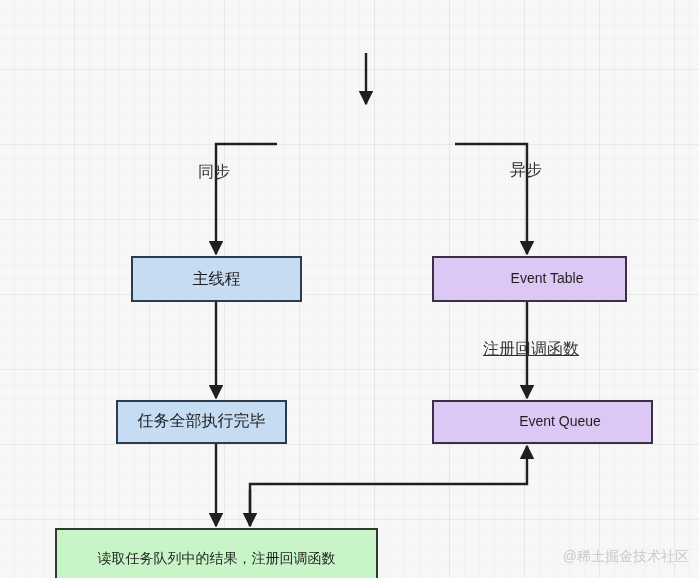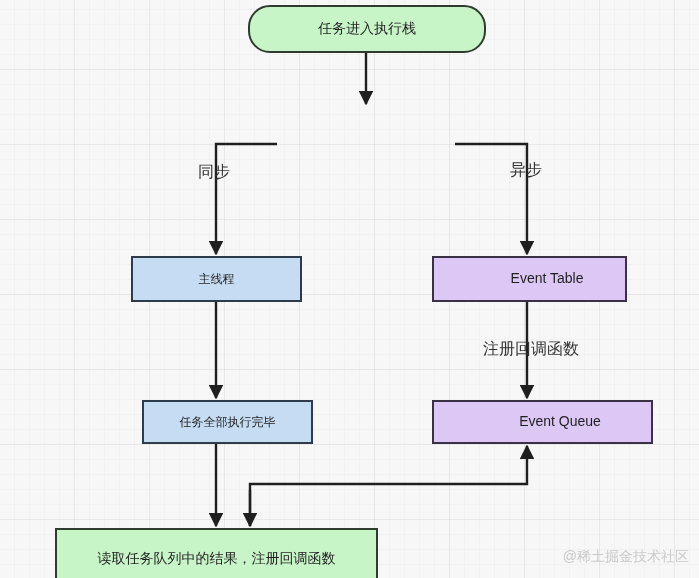--- a/index.html
+++ b/index.html
@@ -42,21 +42,21 @@
   }
   .node-start {
     border: 2px solid #2e3b2e;
     border-radius: 22px;
     background: #c8f5c8;
     font-size: 14px;
   }
   .node-process-blue {
     border: 2px solid #2d3b4d;
     background: #c5dcf2;
-    font-size: 12px;
+    font-size: 16px;
   }
   .node-process-purple {
     border: 2px solid #3a3147;
     background: #ddc8f5;
     font-size: 14px;
     padding-left: 35px;
   }
   .node-end {
     border: 2px solid #2e3b2e;
     background: #c8f5c8;
@@ -122,40 +122,37 @@
 
       <path d="M 527 302 L 527 398" marker-end="url(#arrow)"></path>
 
       <path d="M 216 444 L 216 526" marker-end="url(#arrow)"></path>
 
       <path d="M 250 526 L 250 484 L 527 484 L 527 446" marker-end="url(#arrow)"></path>
       <path d="M 250 490 L 250 526" marker-end="url(#arrow)"></path>
     </g>
   </svg>
 
-  <div class="node node-start" style="left:248px; top:5px; width:238px; height:48px;">
-    <span>任务进入执行栈</span>
-  </div>
 
 
   <div class="edge-label" style="left:198px; top:162px;">同步</div>
 
   <div class="edge-label" style="left:510px; top:160px;">异步</div>
 
   <div class="node node-process-blue" style="left:131px; top:256px; width:171px; height:46px;">
     <span>主线程</span>
   </div>
 
   <div class="node node-process-purple" style="left:432px; top:256px; width:195px; height:46px;">
     <span>Event Table</span>
   </div>
 
-  <div class="edge-label" style="left:483px; top:339px;">注册回调函数</div>
+  <div class="edge-label" style="left:483px; top:339px;text-decoration:underline;">注册回调函数</div>
 
-  <div class="node node-process-blue" style="left:142px; top:400px; width:171px; height:44px;">
+  <div class="node node-process-blue" style="left:116px; top:400px; width:171px; height:44px;font-family:Liberation Mono, monospace;">
     <span>任务全部执行完毕</span>
   </div>
 
   <div class="node node-process-purple" style="left:432px; top:400px; width:221px; height:44px;">
     <span>Event Queue</span>
   </div>
 
   <div class="node node-end" style="left:55px; top:528px; width:323px; height:62px;">
     <span>读取任务队列中的结果，注册回调函数</span>
   </div>

